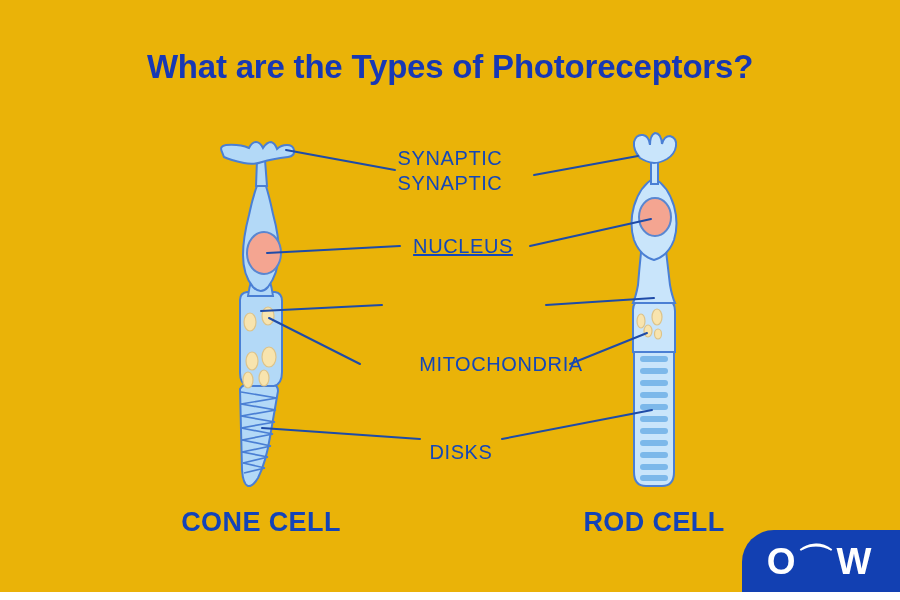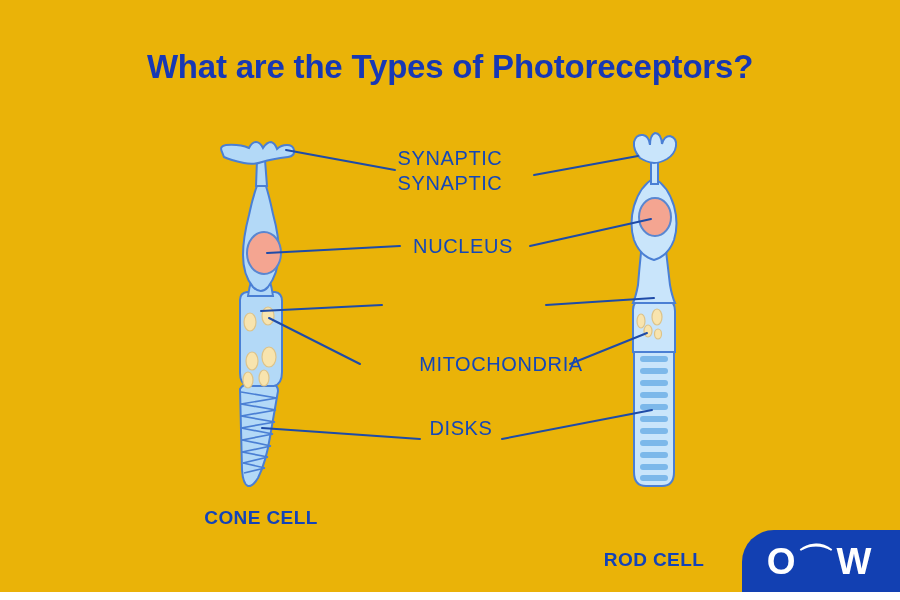--- a/index.html
+++ b/index.html
@@ -39,21 +39,21 @@
     font-weight: normal;
     letter-spacing: 0.6px;
     text-align: center;
     line-height: 25px;
     white-space: nowrap;
     transform: translateX(-50%);
   }
   .cell-name {
     position: absolute;
     color: #1343b8;
-    font-size: 19px;
+    font-size: 27px;
     font-weight: bold;
     letter-spacing: 0.4px;
     white-space: nowrap;
     transform: translateX(-50%);
   }
   #logo-badge {
     position: absolute;
     right: 0;
     bottom: 0;
     width: 158px;
@@ -198,28 +198,28 @@
       <line x1="262" y1="428" x2="420" y2="439"></line>
       <line x1="652" y1="410" x2="502" y2="439"></line>
     </g>
   </svg>
 
   <div class="callout-label" style="left:450px; top:146px;">
     <div>SYNAPTIC</div>
     <div>SYNAPTIC</div>
   </div>
 
-  <div class="callout-label" style="left:463px; top:234px;">NUCLEUS</div>
+  <div class="callout-label" style="left:463px; top:234px;text-decoration:underline;">NUCLEUS</div>
 
 
   <div class="callout-label" style="left:463px; top:352px;margin-left:38px;">MITOCHONDRIA</div>
 
-  <div class="callout-label" style="left:461px; top:416px;">DISKS</div>
+  <div class="callout-label" style="left:461px; top:440px;">DISKS</div>
 
   <div class="cell-name" style="left:261px; top:507px;">CONE CELL</div>
 
-  <div class="cell-name" style="left:654px; top:507px;margin-top:42px;">ROD CELL</div>
+  <div class="cell-name" style="left:654px; top:507px;">ROD CELL</div>
 
   <div id="logo-badge">
     <span id="logo-text">O⌒W</span>
   </div>
 
 </div>
 
 </body></html>

